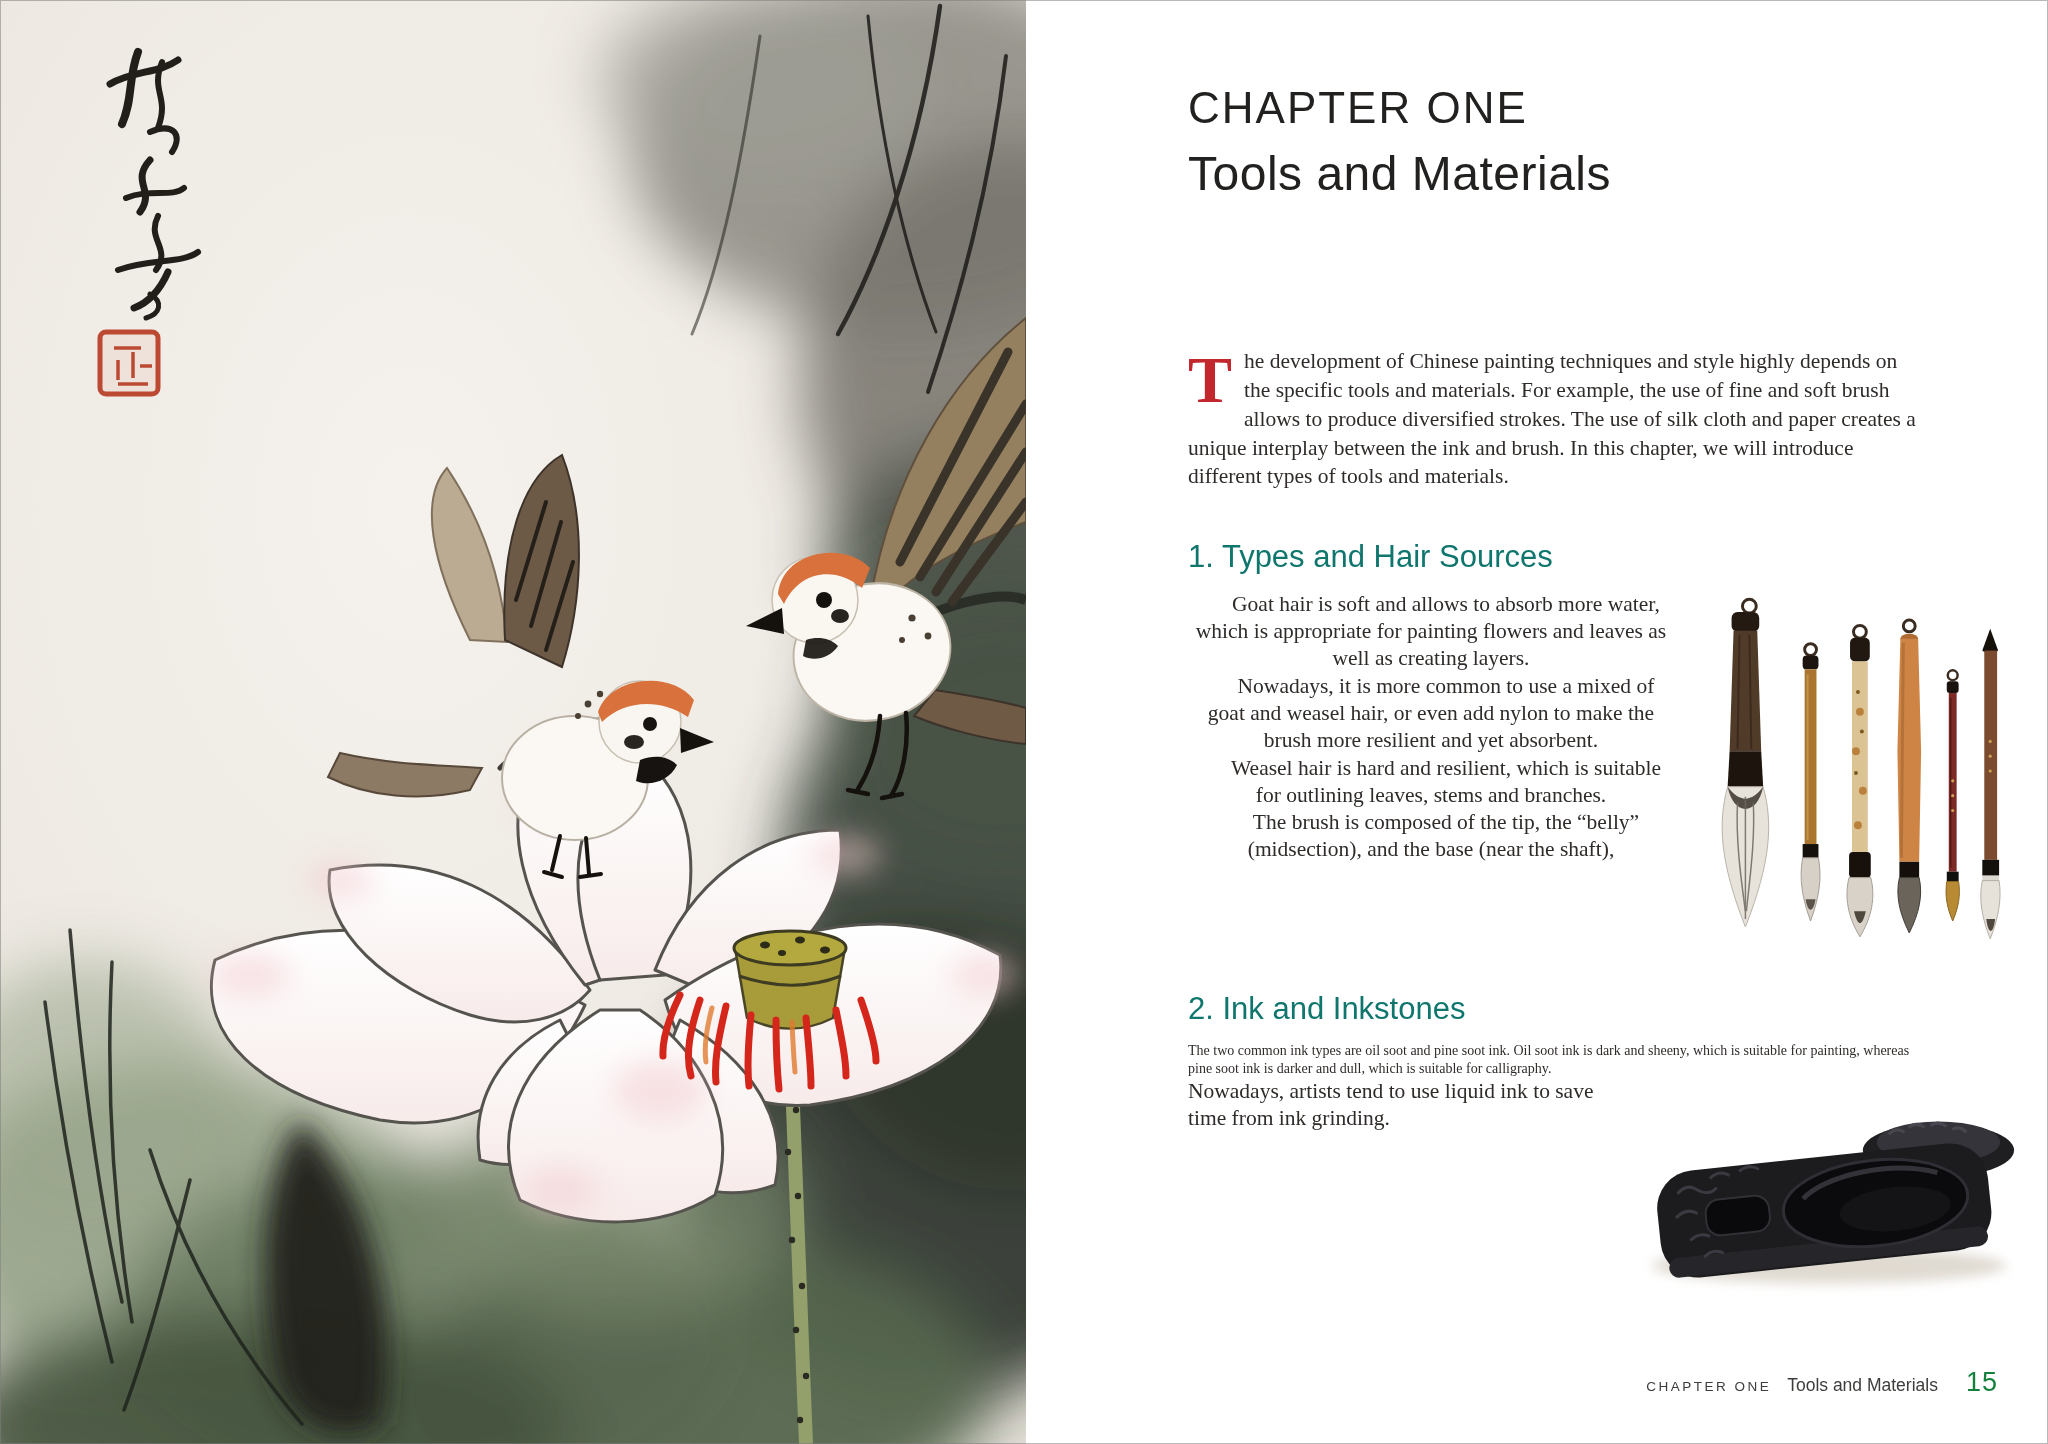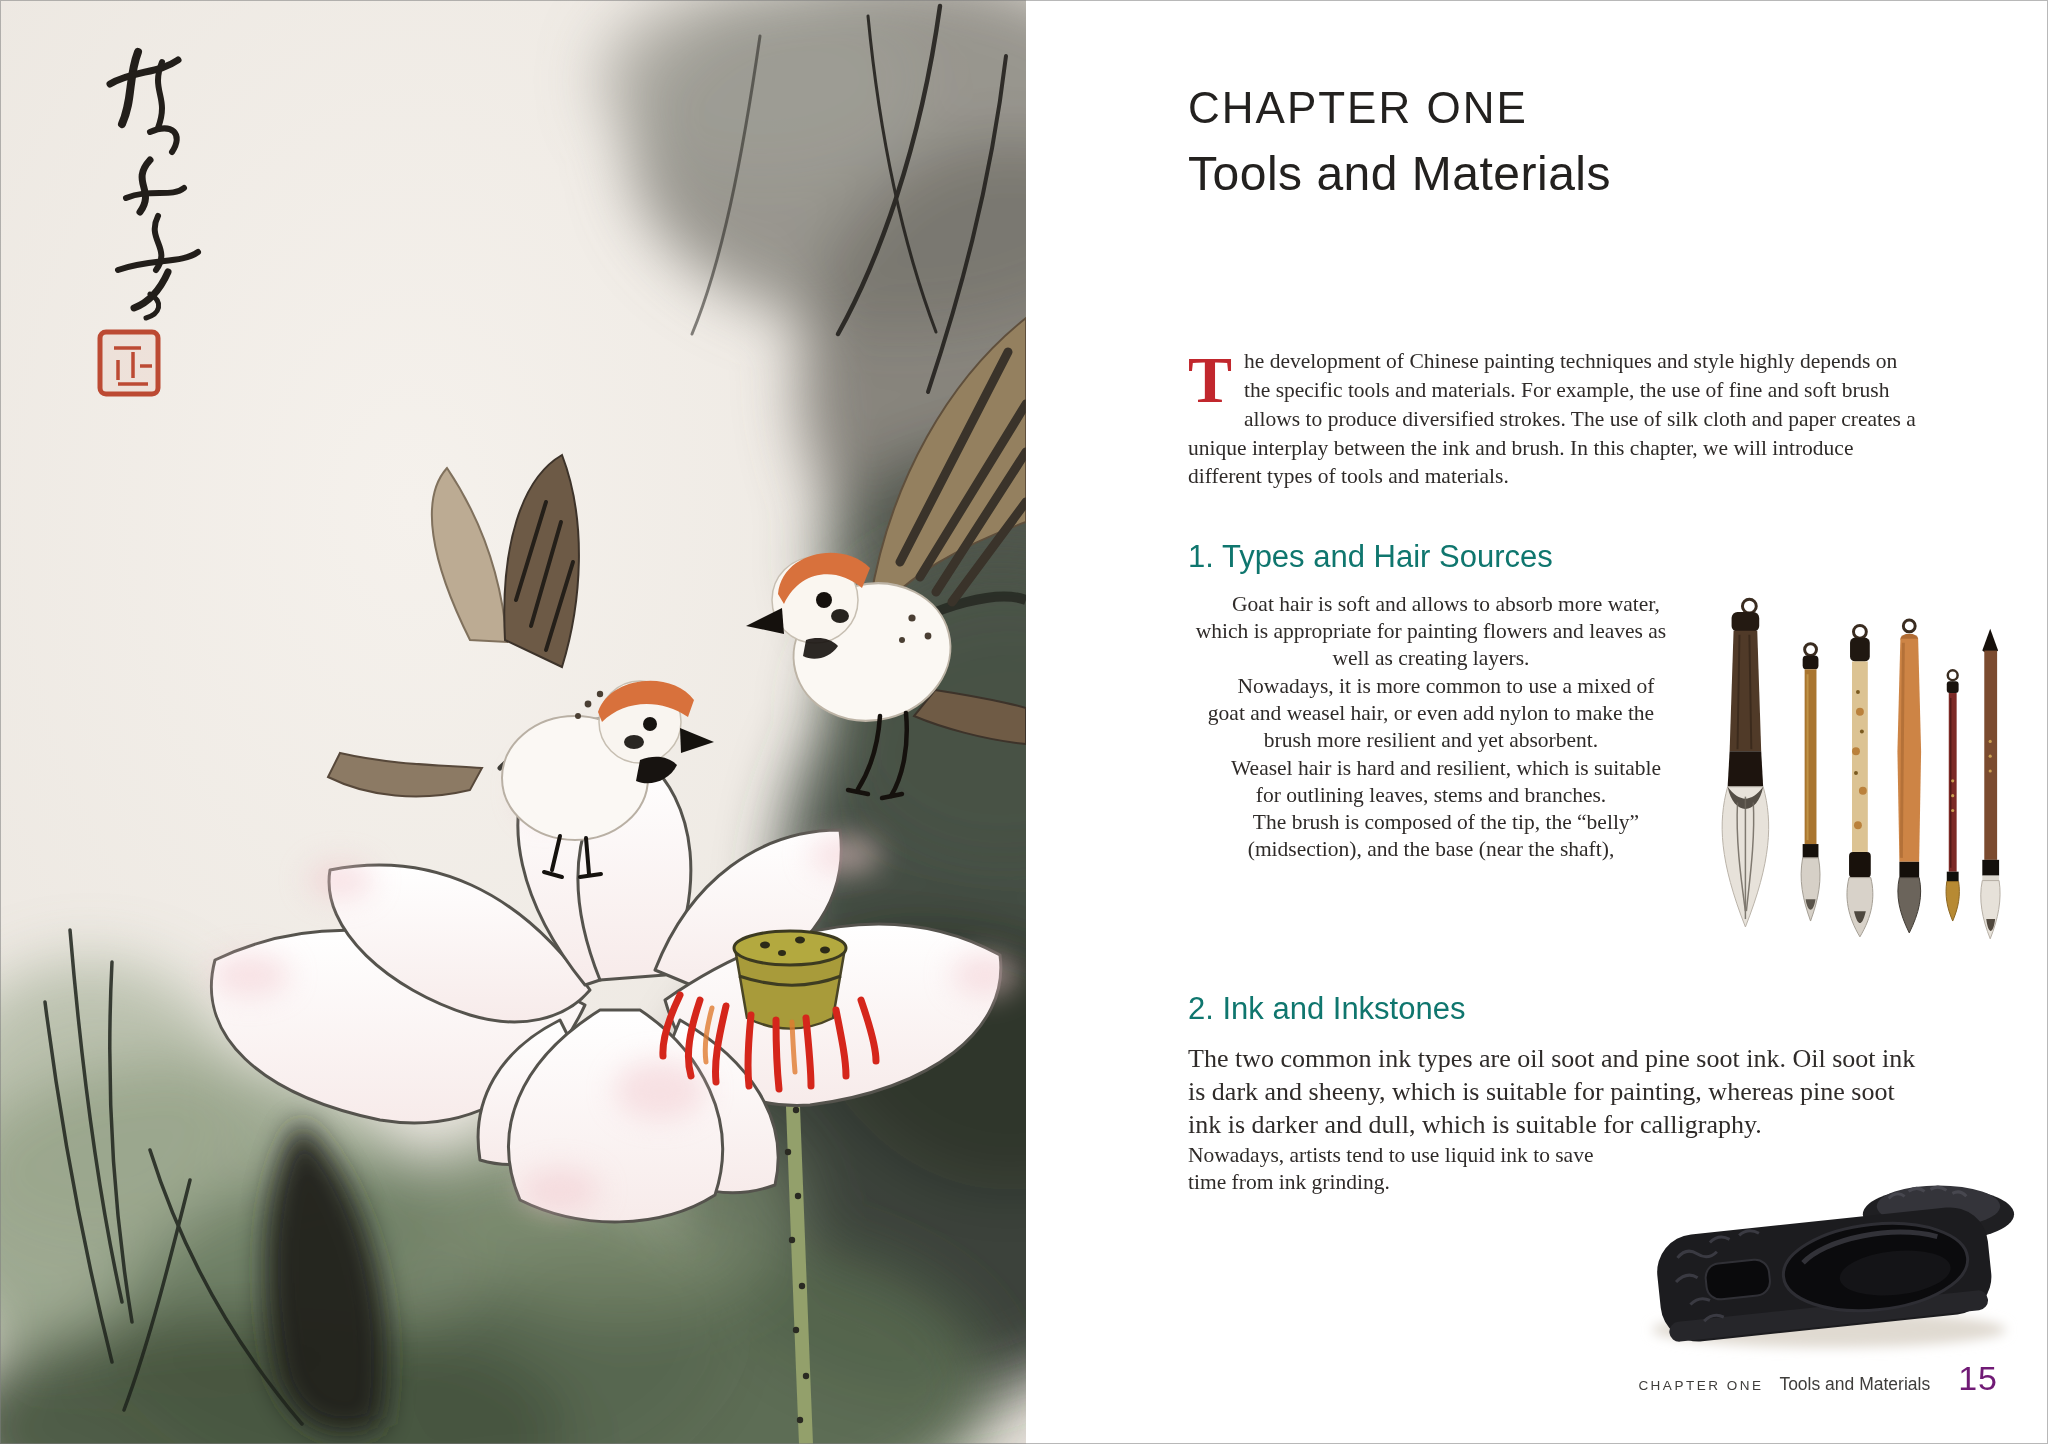--- a/index.html
+++ b/index.html
@@ -22,28 +22,28 @@
   h2.sec{font-family:"Liberation Sans",sans-serif;font-weight:400;font-size:31px;color:#0f766e;margin:0 0 16px;line-height:1.15;}
   .s1{margin-top:48px;}
   .row{display:flex;align-items:flex-start;}
   .col-text{width:486px;font-size:21.5px;line-height:1.27;}
   .col-text p,.col-text2 p,.full{margin:0;}
   .ind{text-indent:30px;text-align:center;}
   .brushes{margin:2px 22px 0 auto;width:306px;height:356px;flex:none;}
   .brushes svg,.inkstone svg{display:block;width:100%;height:100%;}
 
   .s2{margin-top:42px;}
-  .full{max-width:744px;font-size:26px;line-height:1.27;}
+  .full{max-width:744px;font-size:14px;line-height:1.27;}
   .col-text2{width:446px;font-size:21.5px;line-height:1.27;}
   .inkstone{width:388px;height:202px;flex:none;margin:18px 0 0 6px;}
 
   footer{position:absolute;right:50px;bottom:46px;display:flex;align-items:baseline;font-family:"Liberation Sans",sans-serif;color:#3f3d3b;}
   .f-kicker{font-size:13.5px;letter-spacing:2.5px;}
   .f-title{font-size:17.5px;margin-left:16px;}
-  .f-page{font-size:34px;margin-left:28px;color:#701a75;letter-spacing:1px;}
+  .f-page{font-size:27px;margin-left:28px;color:#15803d;letter-spacing:1px;}
   figure{margin:0;}
 </style>
 </head>
 <body>
 
 <div class="spread">
 
   <div class="page-left">
     <svg viewBox="0 0 1026 1444" role="img" aria-label="Chinese ink-and-wash painting of two sparrows above a white lotus flower">
       <defs>

